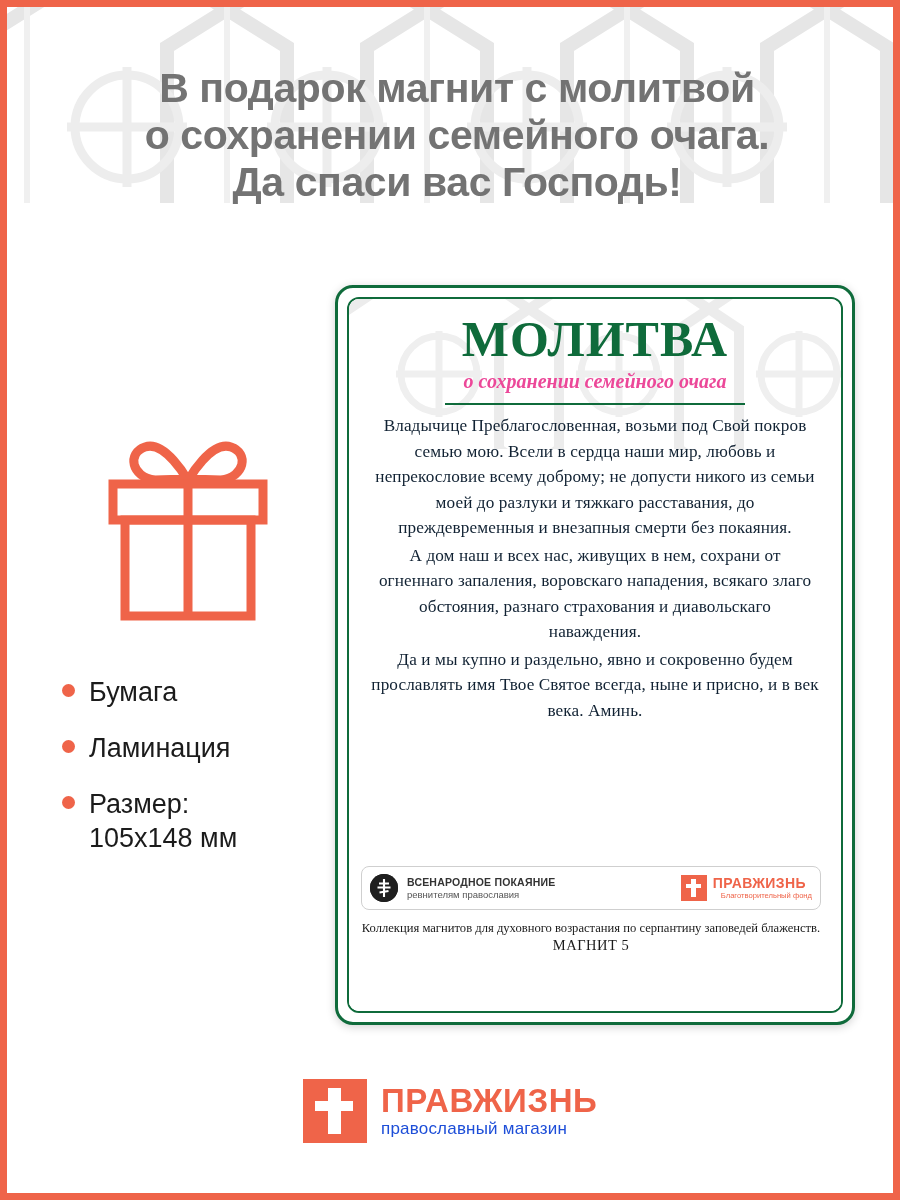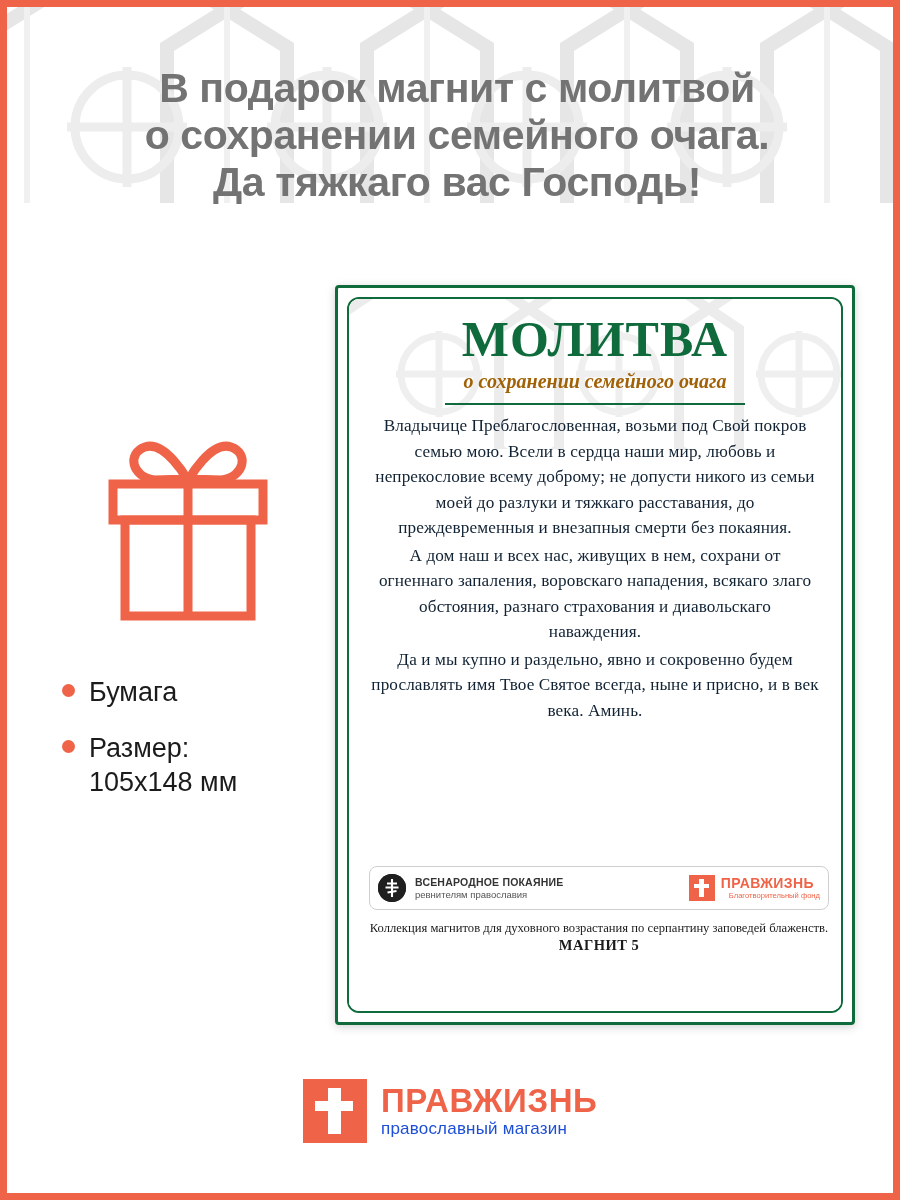--- a/index.html
+++ b/index.html
@@ -88,21 +88,21 @@
 
   
   .card {
     position: absolute;
     left: 328px;
     top: 278px;
     width: 520px;
     height: 740px;
     background: #ffffff;
     border: 3px solid #0f6b3b;
-    border-radius: 4px;
+    border-radius: 18px;
     box-shadow: 0 2px 10px rgba(0,0,0,0.18);
     overflow: hidden;
     box-sizing: border-box;
   }
   .card-inner {
     position: absolute;
     left: 9px; top: 9px;
     width: 496px; height: 716px;
     border: 2px solid #0f6b3b;
     border-radius: 12px;
@@ -127,21 +127,21 @@
     font-weight: bold;
     color: #0f6b3b;
     font-size: 50px;
     line-height: 52px;
     letter-spacing: 1px;
   }
   .prayer-subtitle {
     font-family: "Liberation Serif", serif;
     font-weight: bold;
     font-style: italic;
-    color: #a16207;
+    color: #ec4899;
     font-size: 20px;
     line-height: 24px;
     margin-top: 4px;
   }
   .divider {
     width: 300px;
     height: 2px;
     background: #0f6b3b;
     margin: 10px auto 8px auto;
   }
@@ -150,21 +150,21 @@
     color: #123;
     font-size: 17.2px;
     line-height: 25.5px;
     margin: 0 0 2px 0;
     text-align: center;
     letter-spacing: 0.1px;
   }
   
   .card-footer {
     position: absolute;
-    left: 20px;
+    left: 12px;
     bottom: 56px;
     width: 460px;
     z-index: 4;
   }
   .fund-bar {
     display: flex;
     align-items: center;
     border: 1px solid #cfcfcf;
     border-radius: 8px;
     background: #fff;
@@ -238,21 +238,21 @@
   .collection-note {
     margin-top: 10px;
     font-family: "Liberation Serif", serif;
     font-size: 12.6px;
     line-height: 17px;
     color: #1b1b1b;
     text-align: center;
   }
   .magnet-no {
     font-family: "Liberation Serif", serif;
-    font-weight: bold;
+    font-weight: normal;
     font-size: 14.5px;
     letter-spacing: 0.5px;
   }
 
   
   .brand {
     position: absolute;
     left: 296px;
     top: 1072px;
     display: flex;
@@ -320,39 +320,43 @@
       <g stroke="#f0f0f0" stroke-width="6" fill="none">
         <path d="M20 0 L20 232 M220 0 L220 232 M420 0 L420 232 M620 0 L620 232 M820 0 L820 232"></path>
       </g>
       <rect x="0" y="196" width="886" height="36" fill="#ffffff"></rect>
     </svg>
   </div>
 
   <div class="headline">
     <div>В подарок магнит с молитвой</div>
     <div>о сохранении семейного очага.</div>
-    <div>Да тяжкаго вас Господь!</div>
+    <div>Да спаси вас Господь!</div>
   </div>
 
   <div class="gift-icon">
     <svg width="170" height="200" viewBox="0 0 170 200" xmlns="http://www.w3.org/2000/svg" aria-hidden="true">
       <g fill="none" stroke="#ef6449" stroke-width="9">
         <path d="M84 47 C84 47 62 8 42 15 C24 21 28 45 52 48 L84 47 Z"></path>
         <path d="M86 47 C86 47 108 8 128 15 C146 21 142 45 118 48 L86 47 Z"></path>
         <rect x="10" y="52" width="150" height="36"></rect>
         <rect x="22" y="88" width="126" height="96"></rect>
         <path d="M85 52 L85 184"></path>
       </g>
     </svg>
   </div>
 
   <div class="features">
     <div class="feature-row">
       <div class="bullet"></div>
       <div class="feature-label">Бумага</div>
+    </div>
+    <div class="feature-row">
+      <div class="bullet"></div>
+      <div class="feature-label">Ламинация</div>
     </div>
     <div class="feature-row">
       <div class="bullet"></div>
       <div>
         <div class="feature-label">Размер:</div>
         <div class="feature-label">105х148 мм</div>
       </div>
     </div>
   </div>
 

